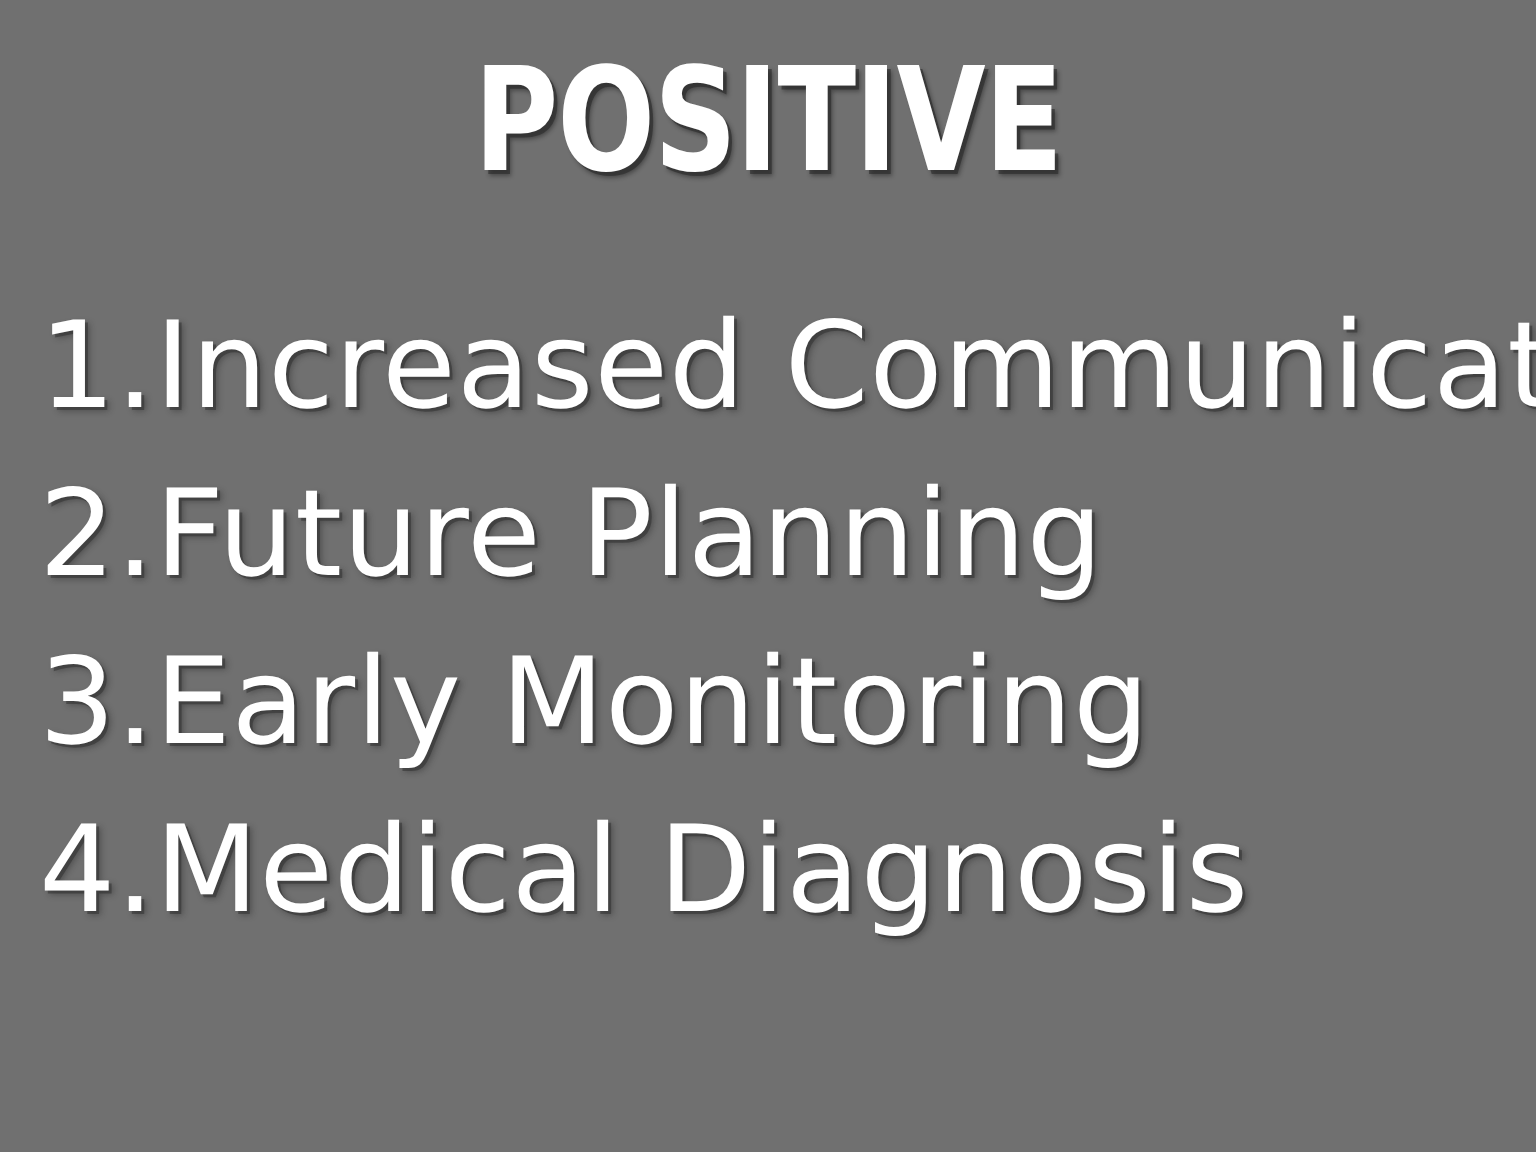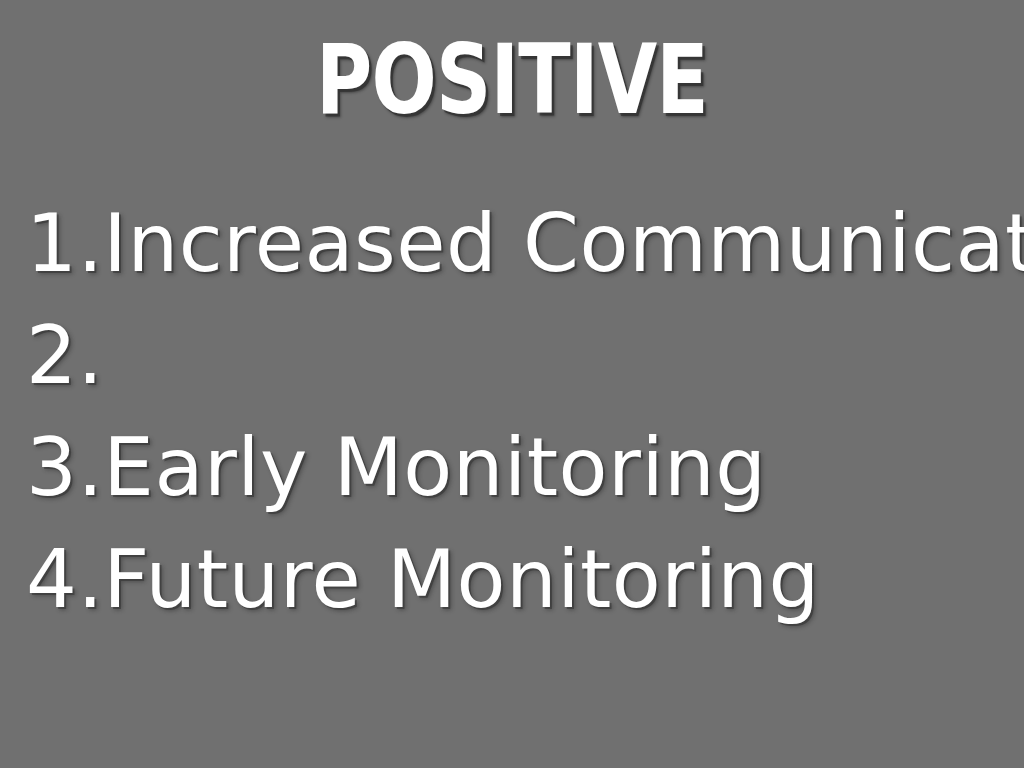--- a/index.html
+++ b/index.html
@@ -96,27 +96,28 @@
 
   <ol class="bullet-list">
 
     <li class="bullet-item">
       <span class="bullet-number">1.</span>
       <span class="bullet-text">Increased Communication</span>
     </li>
 
     <li class="bullet-item">
       <span class="bullet-number">2.</span>
+      <span class="bullet-text">Future Planning</span>
     </li>
 
     <li class="bullet-item">
       <span class="bullet-number">3.</span>
       <span class="bullet-text">Early Monitoring</span>
     </li>
 
     <li class="bullet-item">
       <span class="bullet-number">4.</span>
-      <span class="bullet-text">Future Monitoring</span>
+      <span class="bullet-text">Medical Diagnosis</span>
     </li>
 
   </ol>
 
 </div>
 
 </body></html>

